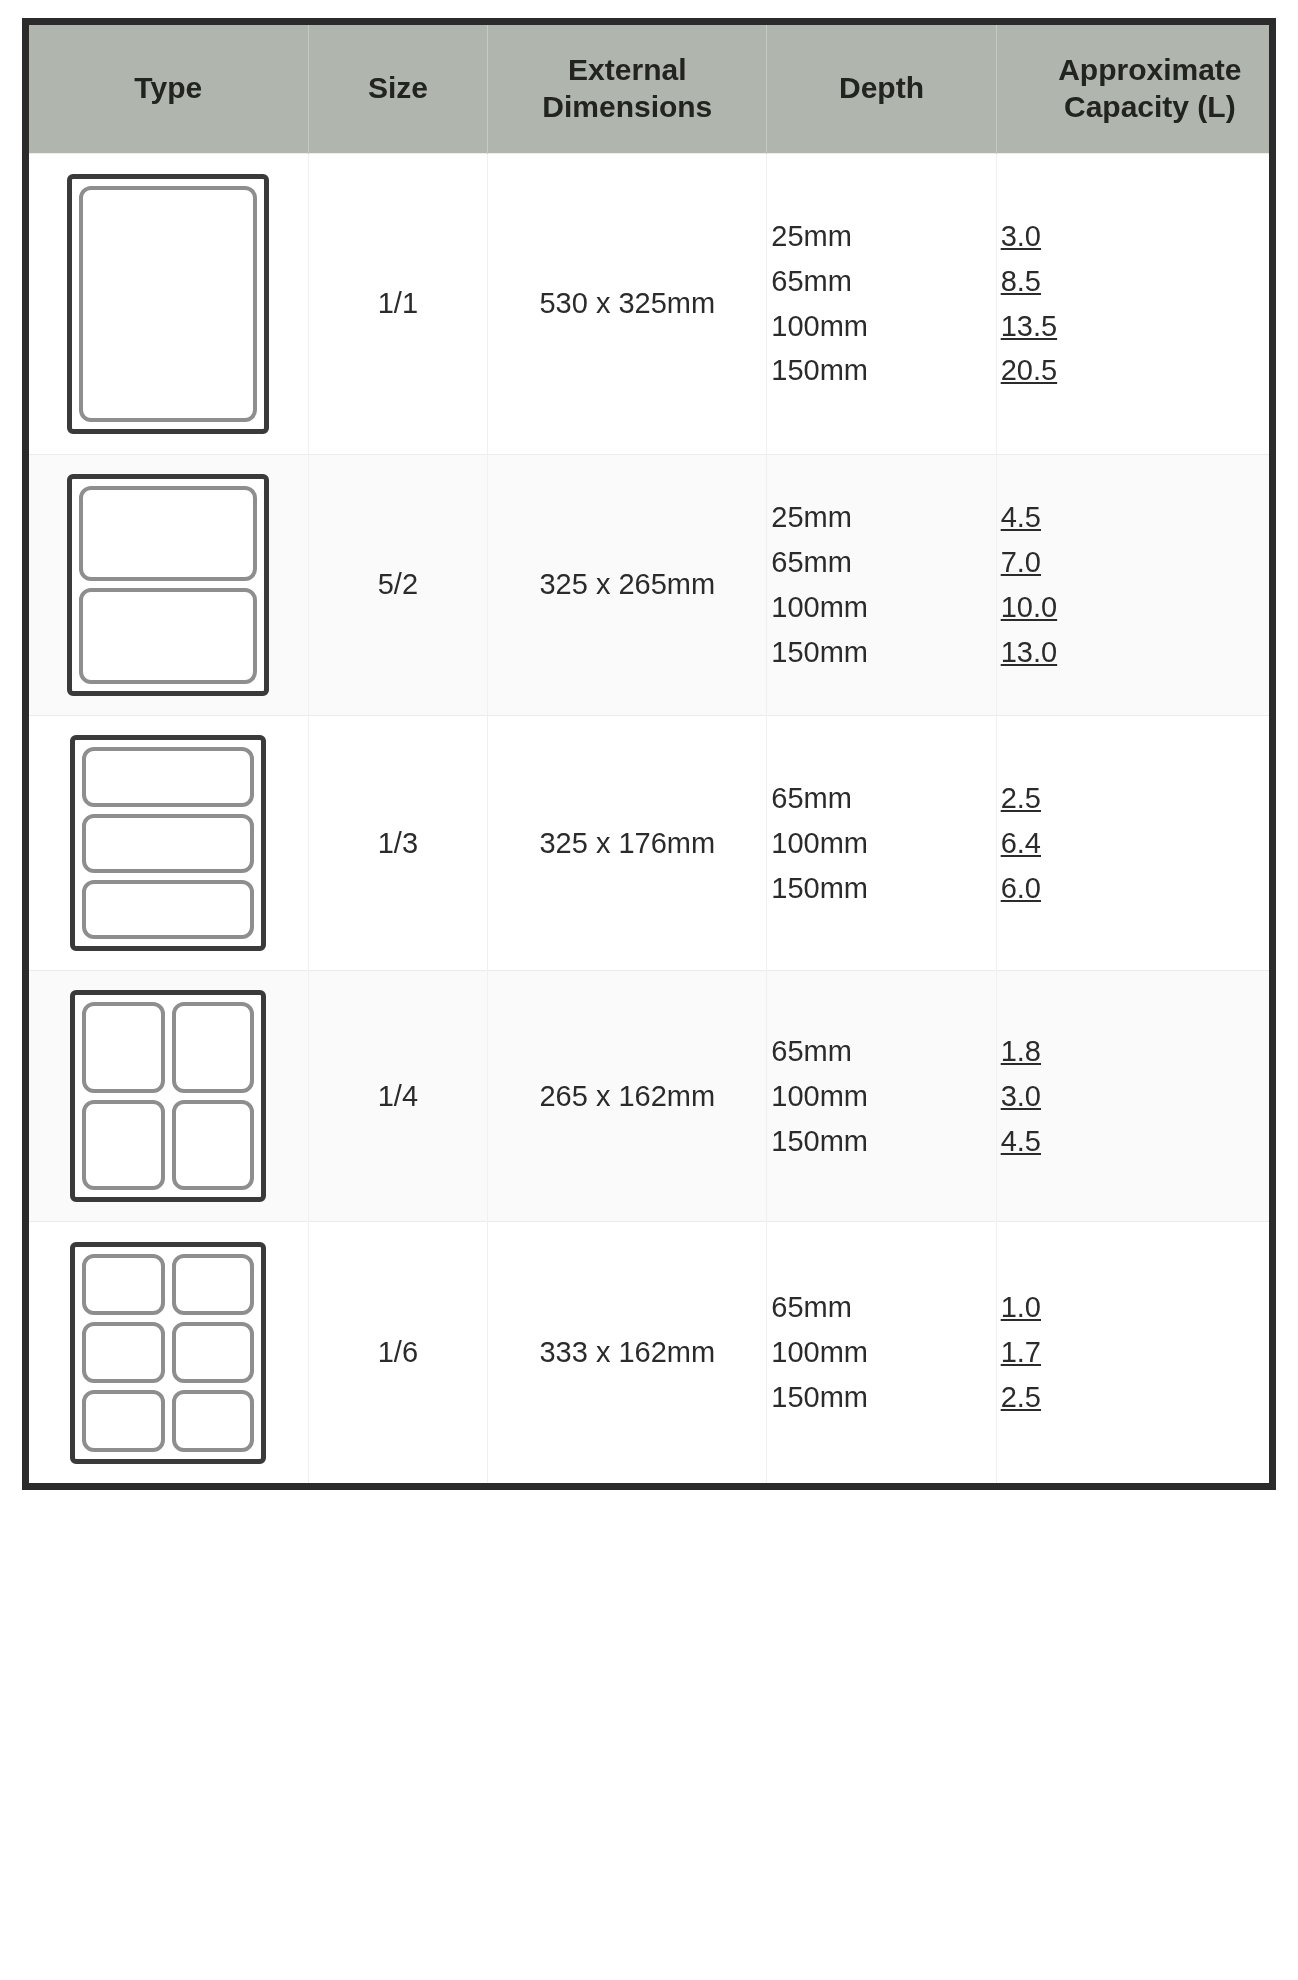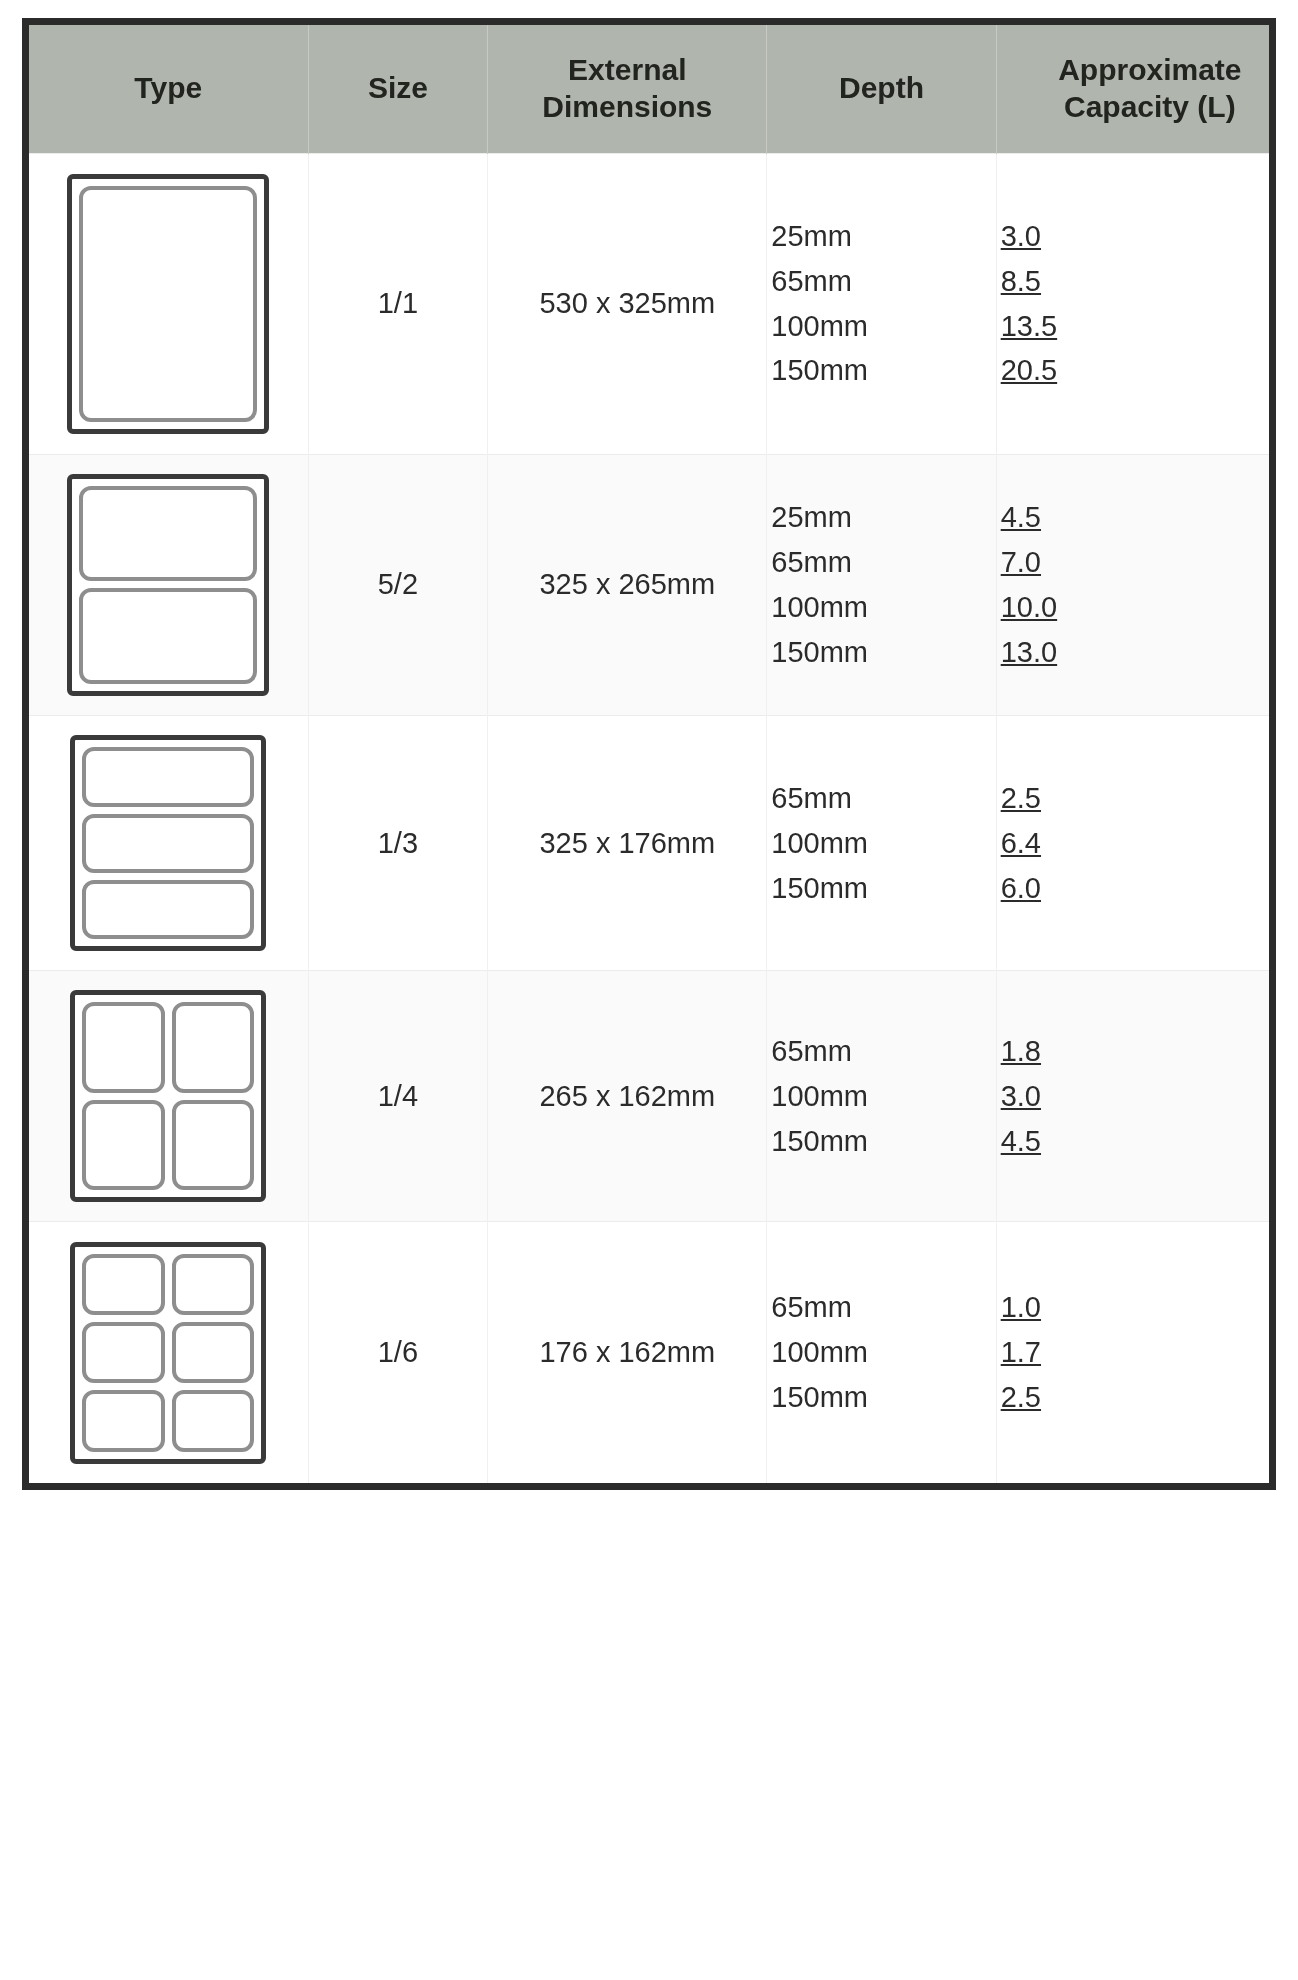--- a/index.html
+++ b/index.html
@@ -223,21 +223,21 @@
               <div class="pan pan-1-6">
                 <div class="slot"></div>
                 <div class="slot"></div>
                 <div class="slot"></div>
                 <div class="slot"></div>
                 <div class="slot"></div>
                 <div class="slot"></div>
               </div>
             </td>
             <td>1/6</td>
-            <td>176 x 162mm</td>
+            <td>333 x 162mm</td>
             <td>
               <div class="stack">
                 <span>65mm</span>
                 <span>100mm</span>
                 <span>150mm</span>
               </div>
             </td>
             <td>
               <div class="stack">
                 <span>1.0</span>

